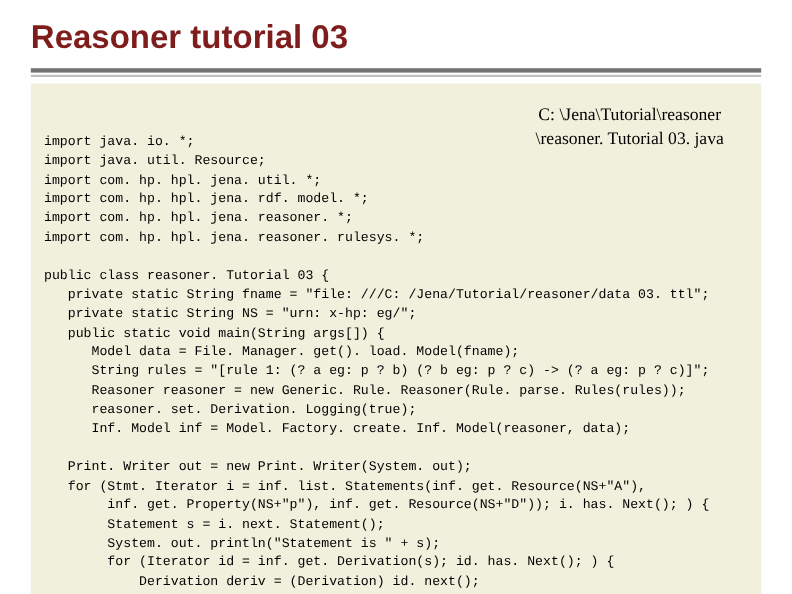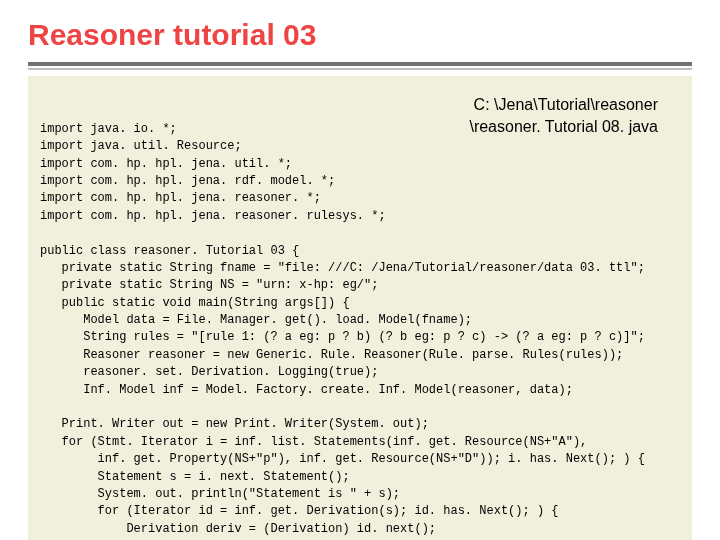--- a/index.html
+++ b/index.html
@@ -10,21 +10,21 @@
     font-family: Arial, Helvetica, sans-serif;
     overflow: hidden;
     position: relative;
   }
   .slide {
     padding: 18px 28px 14px 28px;
   }
   .title {
     font-size: 30px;
     font-weight: bold;
-    color: #ef4444;
+    color: #7f1d1d;
     margin-bottom: 10px;
   }
   .underline {
     height: 4px;
     background: #737373;
     margin-top: 2px;
     margin-bottom: 2px;
   }
   .underline.thin {
     height: 2px;
@@ -38,41 +38,41 @@
     font-size: 12px;
     line-height: 1.45;
     color: #000;
     margin-top: 6px;
     white-space: pre;
   }
   .filepath {
     position: absolute;
     right: 34px;
     top: 18px;
-    font-family: Liberation Sans, sans-serif;
+    font-family: Liberation Serif, serif;
     font-size: 16px;
     color: #000;
-    text-align: right;
+    text-align: center;
     white-space: normal;
     line-height: 1.35;
   }
 </style>
 </head>
 <body>
 
 <div class="slide">
 
   <div class="title">Reasoner tutorial 03</div>
   <div class="underline"></div>
   <div class="underline thin"></div>
 
   <div class="code-area">
     <div class="filepath">
       <div>C: \Jena\Tutorial\reasoner</div>
-      <div>\reasoner. Tutorial 08. java</div>
+      <div>\reasoner. Tutorial 03. java</div>
     </div>
 <span>import java. io. *;
 import java. util. Resource;
 import com. hp. hpl. jena. util. *;
 import com. hp. hpl. jena. rdf. model. *;
 import com. hp. hpl. jena. reasoner. *;
 import com. hp. hpl. jena. reasoner. rulesys. *;</span>
 
 <span>public class reasoner. Tutorial 03 {
    private static String fname = "file: ///C: /Jena/Tutorial/reasoner/data 03. ttl";

